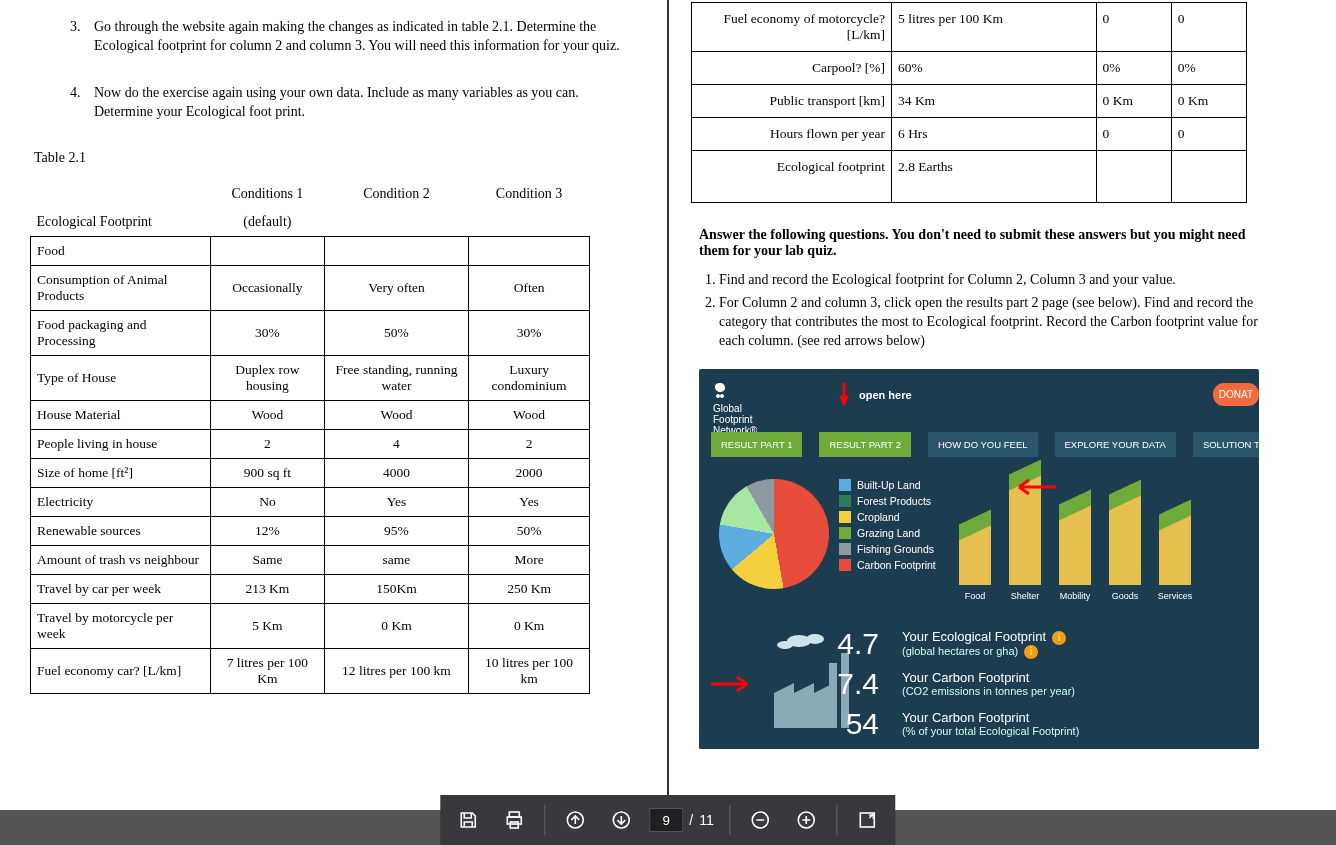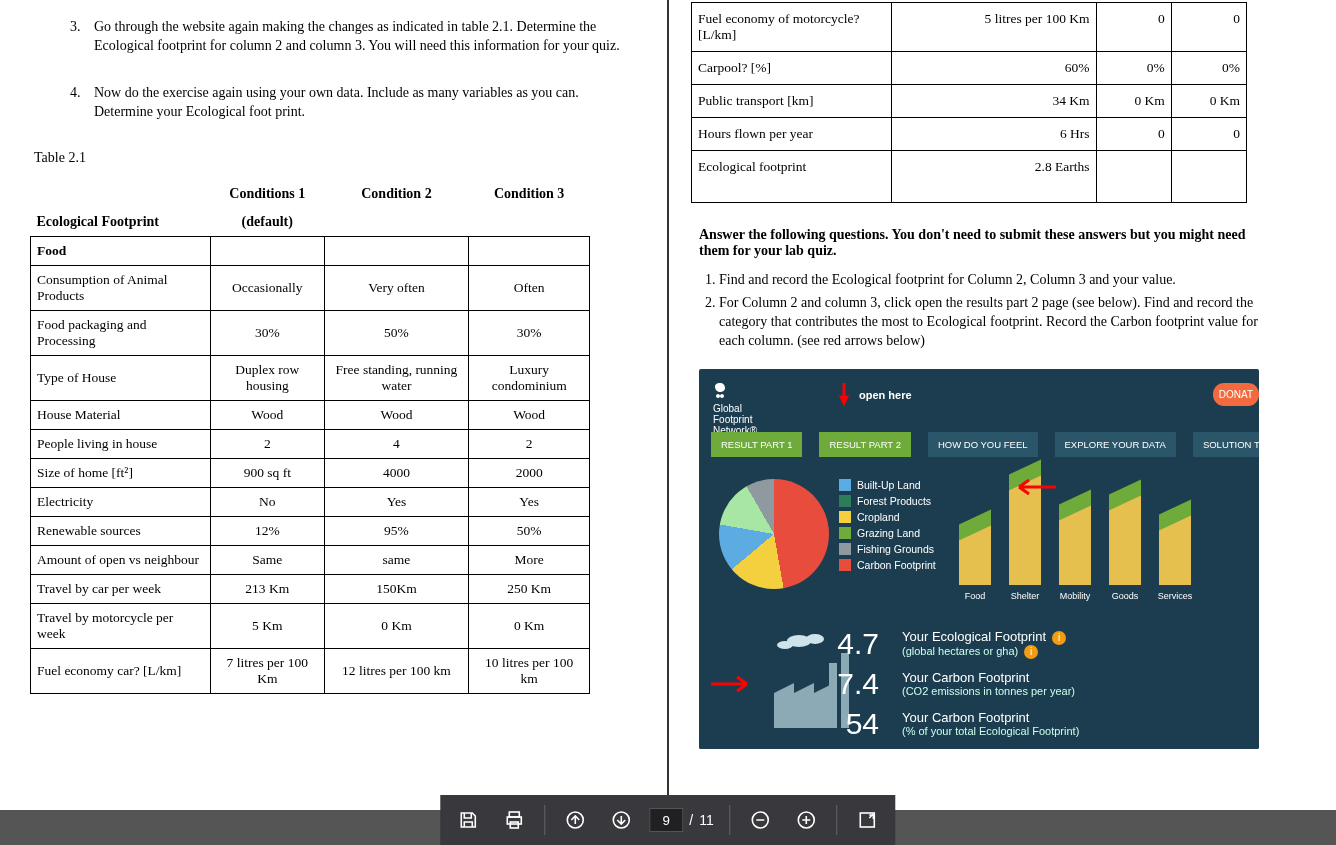--- a/index.html
+++ b/index.html
@@ -9,24 +9,24 @@
   .page { flex:1; background:#fff; overflow:hidden; padding:8px 30px; position:relative; }
   .divider { width:2px; background:#333; }
   ol.qs { padding-left:54px; font-size:14px; margin:10px 0 18px 0; }
   ol.qs li { padding-left:10px; margin-bottom:28px; line-height:1.35; max-width:560px; }
   .tcap { font-size:14px; margin:6px 0 14px 4px; }
   .thead-row td { border:none !important; padding:4px 6px; font-size:14px; }
   .thead-row .bold { font-weight:bold; }
   table.eco { border-collapse: collapse; width:560px; font-size:13.5px; }
   table.eco td { border:1px solid #000; padding:6px; vertical-align:middle; text-align:center; }
   table.eco td:first-child { text-align:left; width:180px; }
-  table.eco .bold { font-weight:bold; }
+  table.eco .bold { font-weight:normal; }
   table.eco2 { border-collapse: collapse; width:556px; font-size:13.5px; margin-left:-8px; margin-top:-6px;}
-  table.eco2 td { border:1px solid #000; padding:8px 6px; vertical-align:top; text-align:right; }
-  table.eco2 td:first-child { text-align:left; width:200px; }
+  table.eco2 td { border:1px solid #000; padding:8px 6px; vertical-align:top; text-align:left; }
+  table.eco2 td:first-child { text-align:right; width:200px; }
   .ansp { font-size:14px; margin:24px 0 12px 0; max-width:560px; }
   ol.ans { font-size:14px; padding-left:20px; margin:0; max-width:560px; }
   ol.ans li { margin-bottom:4px; line-height:1.35; }
   .embed { background:#1c3d4f; width:560px; height:380px; margin-top:18px; position:relative; color:#fff; font-family: Arial, sans-serif; border-radius:2px; overflow:hidden;}
   .embed .hdr { height:88px; position:relative; }
   .embed .logo { position:absolute; left:14px; top:12px; font-size:10px; line-height:1.1; }
   .embed .openhere { position:absolute; left:140px; top:14px; display:flex; align-items:center; gap:10px; font-size:11px; }
   .arrow-down { width:10px; height:24px; background: red; clip-path: polygon(35% 0, 65% 0, 65% 55%, 100% 55%, 50% 100%, 0 55%, 35% 55%); }
   .embed .tabs { position:absolute; left:12px; bottom:0; display:flex; gap:17px; }
   .embed .tab { font-size:9.5px; padding:7px 10px; background:#2b5568; color:#fff; white-space:nowrap; }
@@ -137,21 +137,21 @@
               <td>Yes</td>
               <td>Yes</td>
             </tr>
             <tr>
               <td>Renewable sources</td>
               <td>12%</td>
               <td>95%</td>
               <td>50%</td>
             </tr>
             <tr>
-              <td>Amount of open vs neighbour</td>
+              <td>Amount of trash vs neighbour</td>
               <td>Same</td>
               <td>same</td>
               <td>More</td>
             </tr>
             <tr>
               <td>Travel by car per week</td>
               <td>213 Km</td>
               <td>150Km</td>
               <td>250 Km</td>
             </tr>

